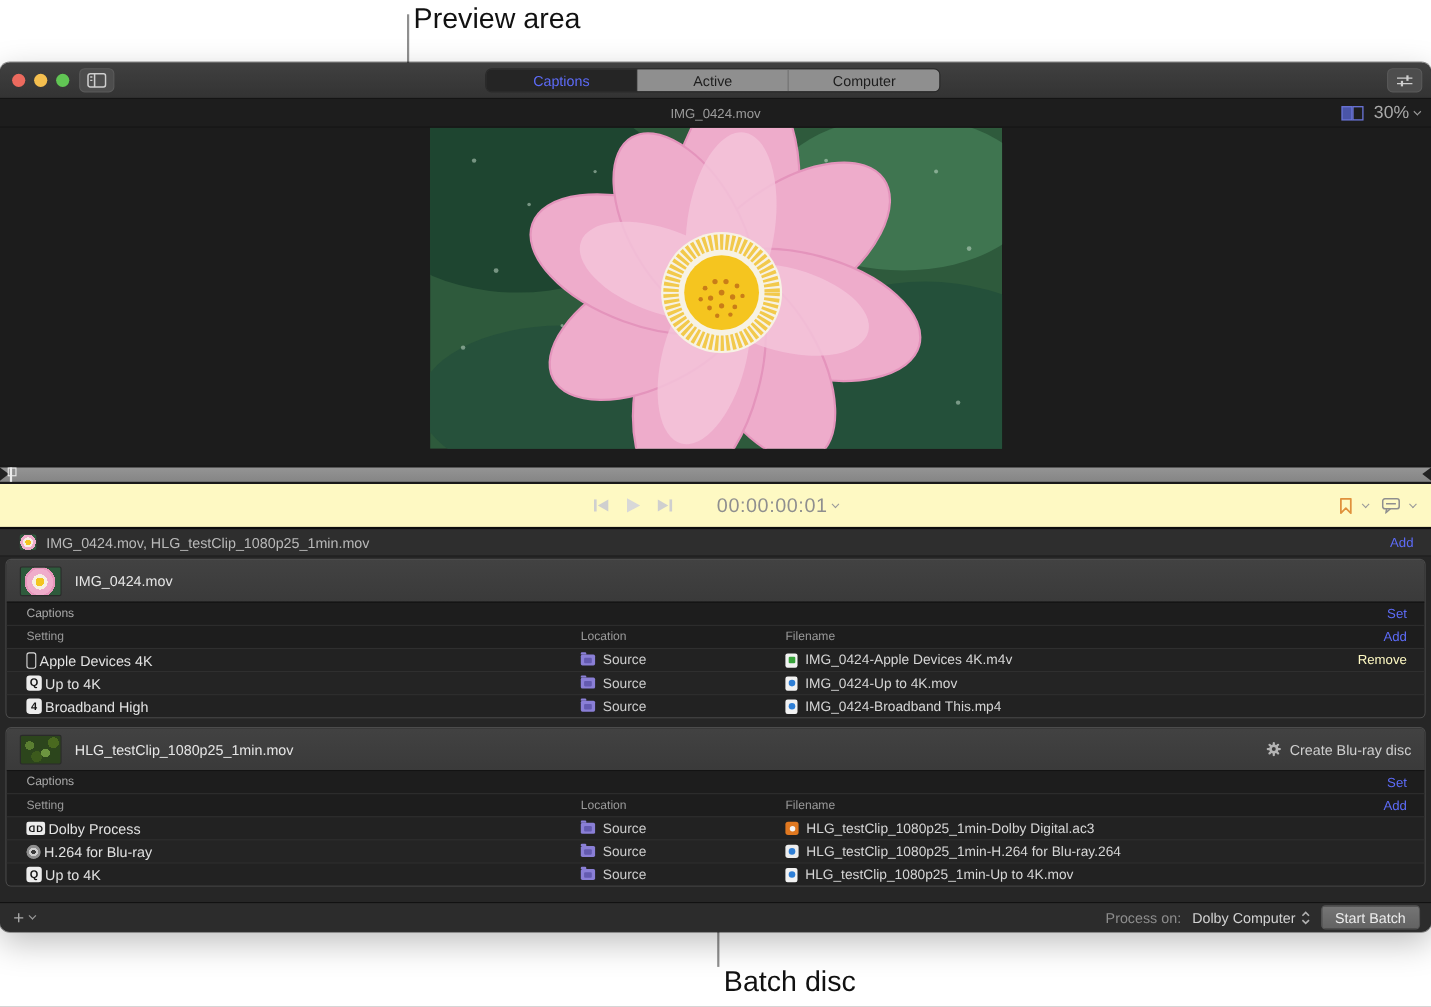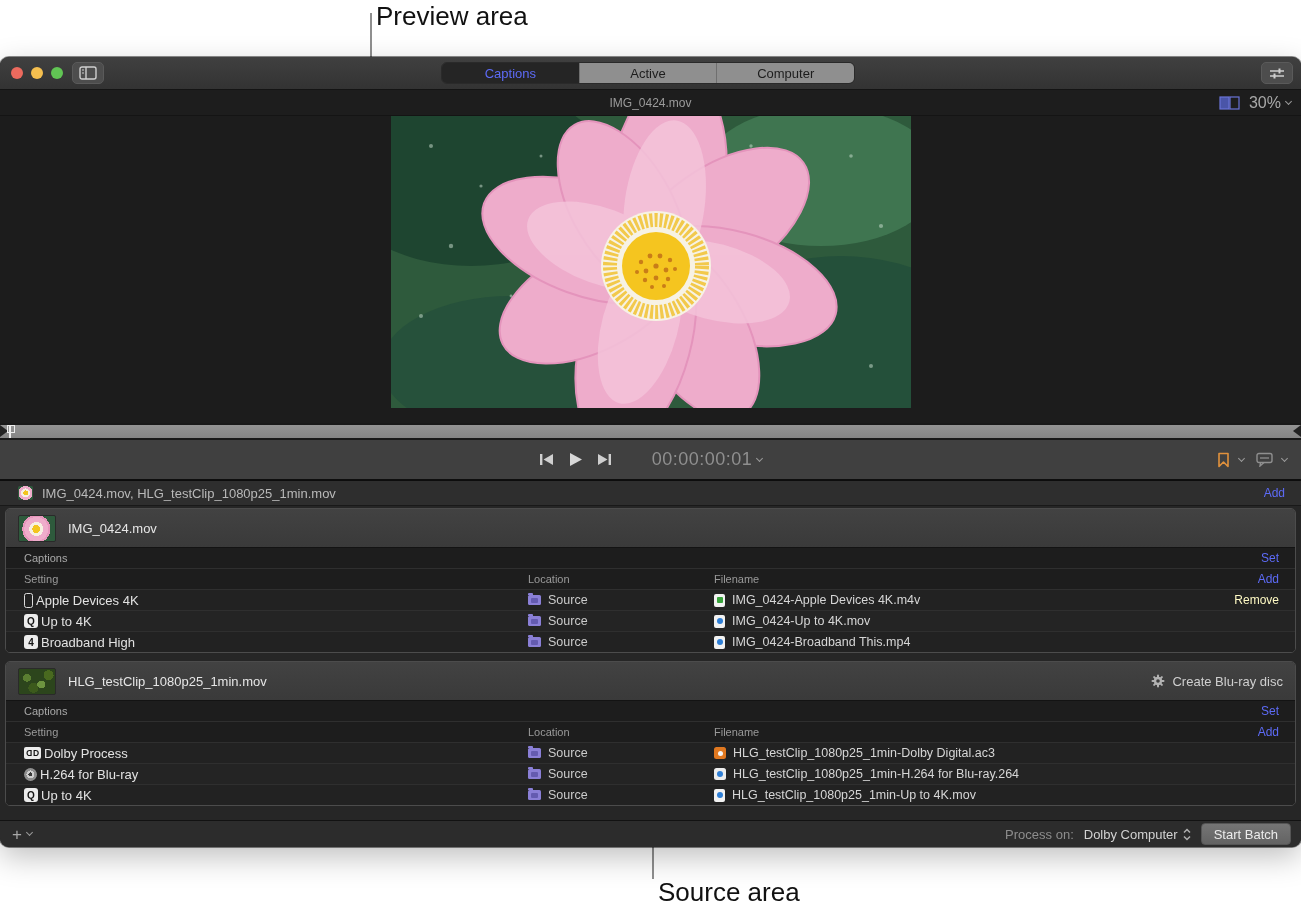--- a/index.html
+++ b/index.html
@@ -55,21 +55,21 @@
   .scrub-bar{position:absolute;left:0;top:2px;right:0;height:13px;background:linear-gradient(#949494,#858585);}
   .in-marker{position:absolute;left:0;top:2px;width:0;height:0;
     border-top:6.5px solid transparent;border-bottom:6.5px solid transparent;border-left:8px solid #222;}
   .out-marker{position:absolute;right:0;top:2px;width:0;height:0;
     border-top:6.5px solid transparent;border-bottom:6.5px solid transparent;border-right:8px solid #222;}
   .playhead{position:absolute;left:9px;top:2px;width:2px;height:13px;background:#ececec;}
   .playhead::before{content:"";position:absolute;left:-2px;top:0;width:6px;height:6px;
     border:1.5px solid #ececec;background:transparent;}
 
   
-  .transport{height:40px;flex:0 0 40px;background:#404040;border-bottom:1px solid #0e0e0e;
+  .transport{height:40px;flex:0 0 40px;background:#fef9c3;border-bottom:1px solid #0e0e0e;
     position:relative;display:flex;align-items:center;justify-content:center;gap:14px;}
   .tc{color:#8f8f8f;font-size:18px;letter-spacing:.5px;margin-left:26px;display:flex;align-items:center;}
   .tp-right{position:absolute;right:14px;top:0;height:100%;display:flex;align-items:center;gap:12px;}
   .icon-with-chev{display:flex;align-items:center;gap:4px;}
 
   
   .chev{display:inline-block;width:5px;height:5px;border-right:1.5px solid #9a9a9a;
     border-bottom:1.5px solid #9a9a9a;transform:rotate(45deg);margin-left:5px;margin-top:-3px;}
 
   
@@ -134,21 +134,21 @@
   .start-batch{background:linear-gradient(#757575,#636363);border:1px solid #555;border-radius:4px;
     color:#ececec;font-size:13px;padding:2.5px 12px;}
 </style>
 </head>
 <body>
 
 <div class="page">
 
   <div class="anno anno-top">Preview area</div>
   <div class="anno-line line-top"></div>
-  <div class="anno anno-bottom">Source area</div>
+  <div class="anno anno-bottom">Batch disc</div>
   <div class="anno-line line-bottom"></div>
 
   <div class="window">
 
     <div class="toolbar">
       <div class="traffic">
         <div class="dot red"></div>
         <div class="dot yellow"></div>
         <div class="dot green"></div>
       </div>

